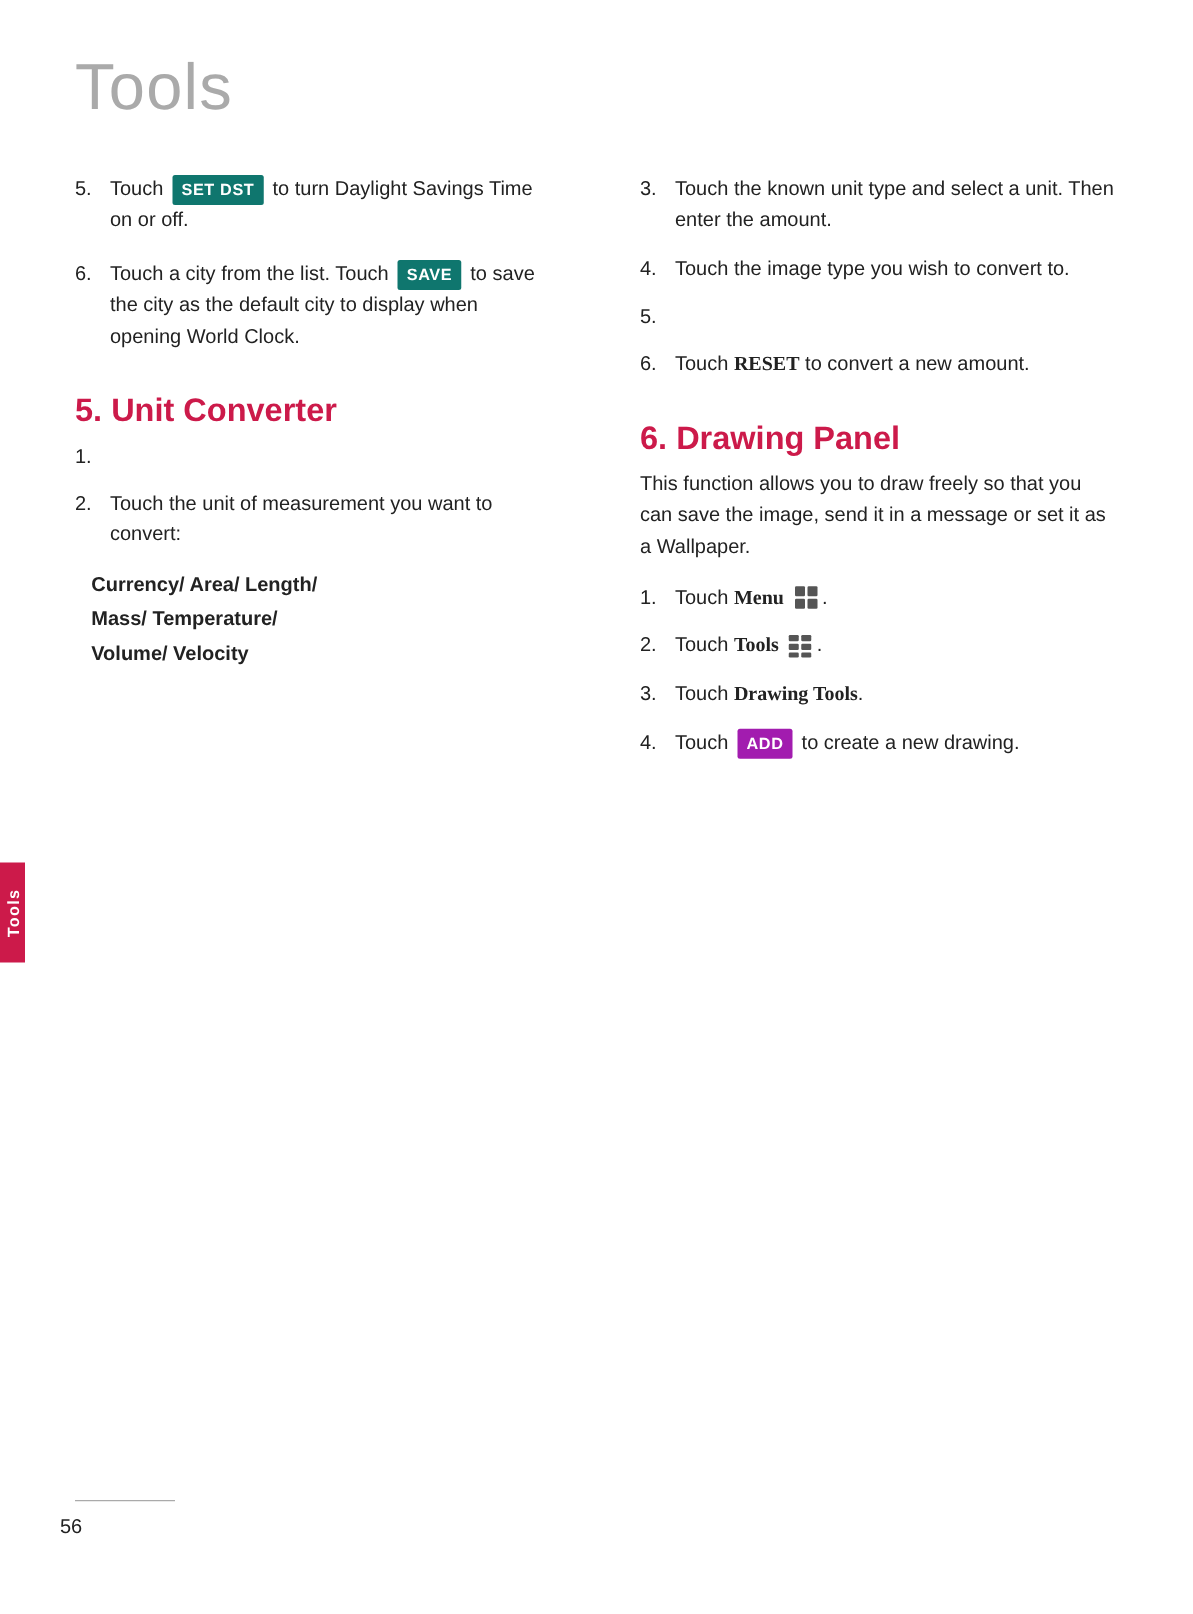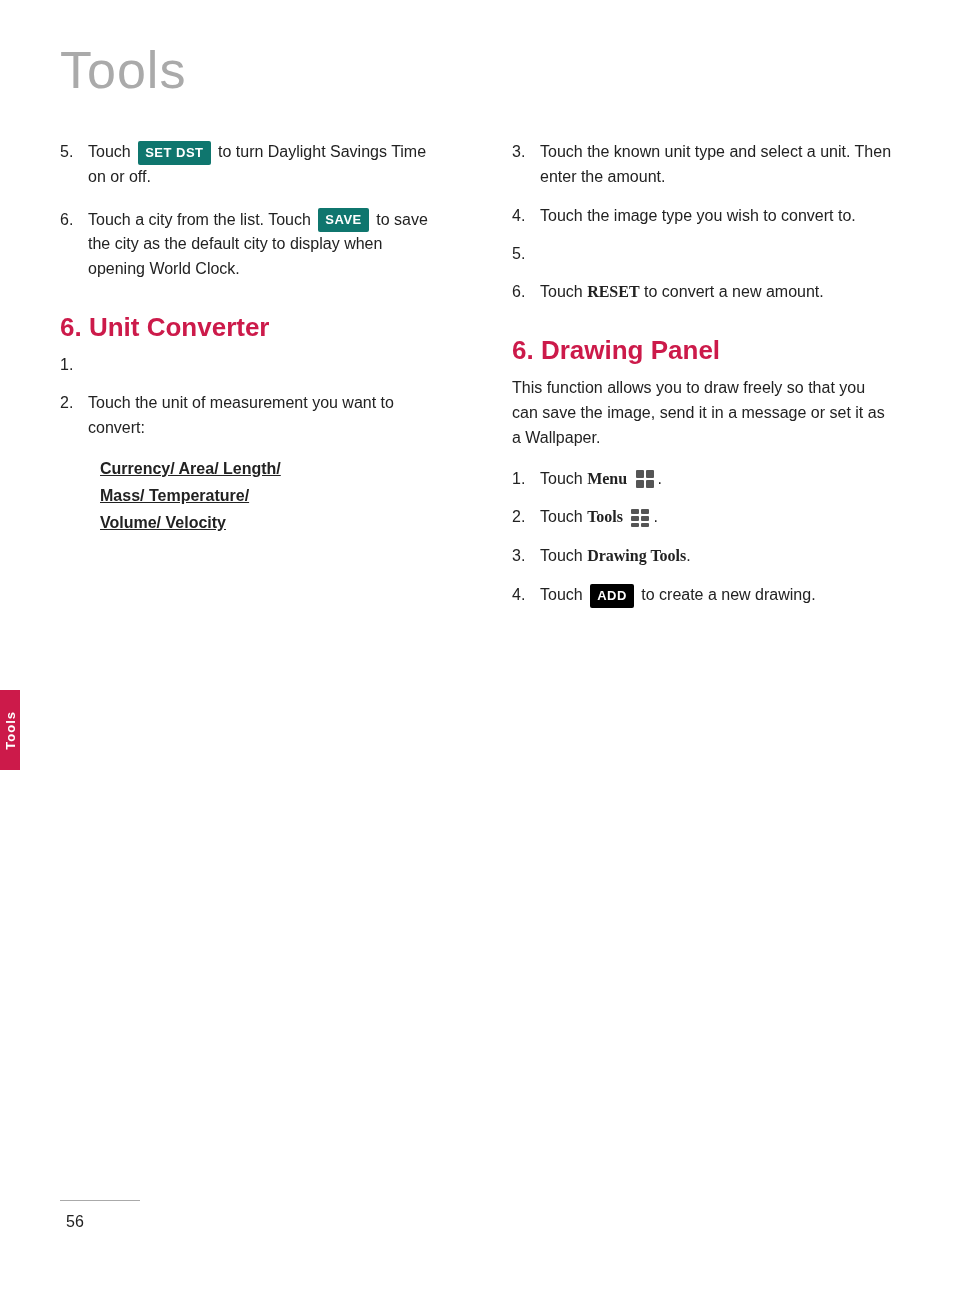--- a/index.html
+++ b/index.html
@@ -89,21 +89,21 @@
       font-weight: 700;
       font-size: 13px;
       padding: 2px 7px;
       border-radius: 2px;
       margin: 0 3px;
       vertical-align: middle;
       letter-spacing: 0.5px;
     }
 
     .badge-add {
-      background: #000000;
+      background: #a21caf;
     }
 
     .icon-grid {
       display: inline-block;
       width: 22px;
       height: 22px;
       vertical-align: middle;
       margin: 0 2px;
     }
 
@@ -148,21 +148,21 @@
       bottom: 90px;
       left: 60px;
       width: 80px;
       height: 1px;
       background: #aaaaaa;
     }
 
     .page-number {
       position: absolute;
       bottom: 60px;
-      left: 66px;
+      left: 48px;
       font-size: 16px;
       color: #222;
     }
 
     
     .prev-section {
       margin-bottom: 30px;
     }
 
     .step-item-prev {
@@ -199,34 +199,34 @@
         <div class="step-item-prev">
           <span class="step-num">6.</span>
           <span class="step-text">
             Touch a city from the list. Touch <span class="badge">SAVE</span> to save the city as the default city to display when opening World Clock.
           </span>
         </div>
 
       </div>
 
       <div>
-        <h2 class="section-heading">6. Unit Converter</h2>
+        <h2 class="section-heading">5. Unit Converter</h2>
 
         <div class="step-item">
           <span class="step-num">1.</span>
         </div>
 
         <div class="step-item">
           <span class="step-num">2.</span>
           <span class="step-text">
             Touch the unit of measurement you want to convert:
           </span>
         </div>
 
-        <div class="currencies-list" style="margin-left: 40px; text-decoration: underline;">
+        <div class="currencies-list" style="margin-left: 13px;">
           Currency/ Area/ Length/<br>
           Mass/ Temperature/<br>
           Volume/ Velocity
         </div>
 
       </div>
 
     </div>
 
     <div class="col-right">

